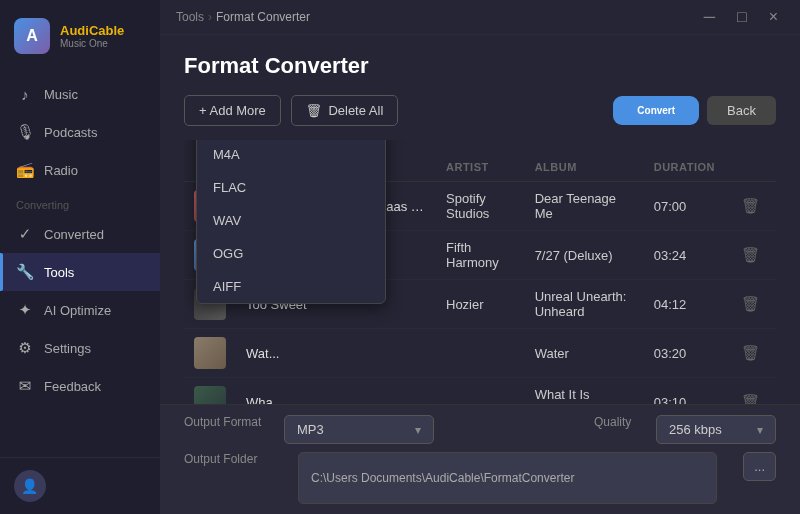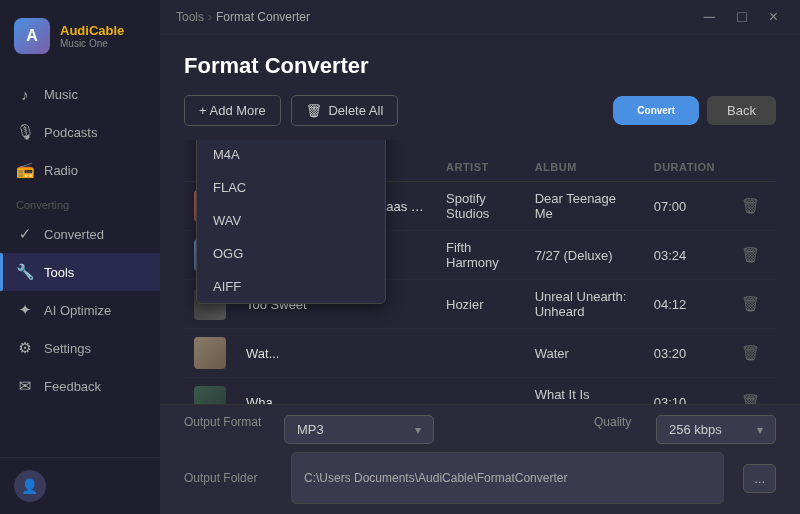--- a/index.html
+++ b/index.html
@@ -273,21 +273,21 @@
       color: #ccc;
       padding: 6px 12px;
       border-radius: 5px;
       font-size: 13px;
       cursor: pointer;
       min-width: 120px;
       display: flex;
       align-items: center;
       justify-content: space-between;
     }
-    .folder-row { display: flex; align-items: center; gap: 19px; }
+    .folder-row { display: flex; gap: 26px; }
     .folder-path {
       background: #3a3a4e;
       border: 1px solid #444;
       color: #aaa;
       padding: 18px 12px;
       border-radius: 5px;
       font-size: 12px;
       flex: 1;
       white-space: nowrap;
       overflow: hidden;

